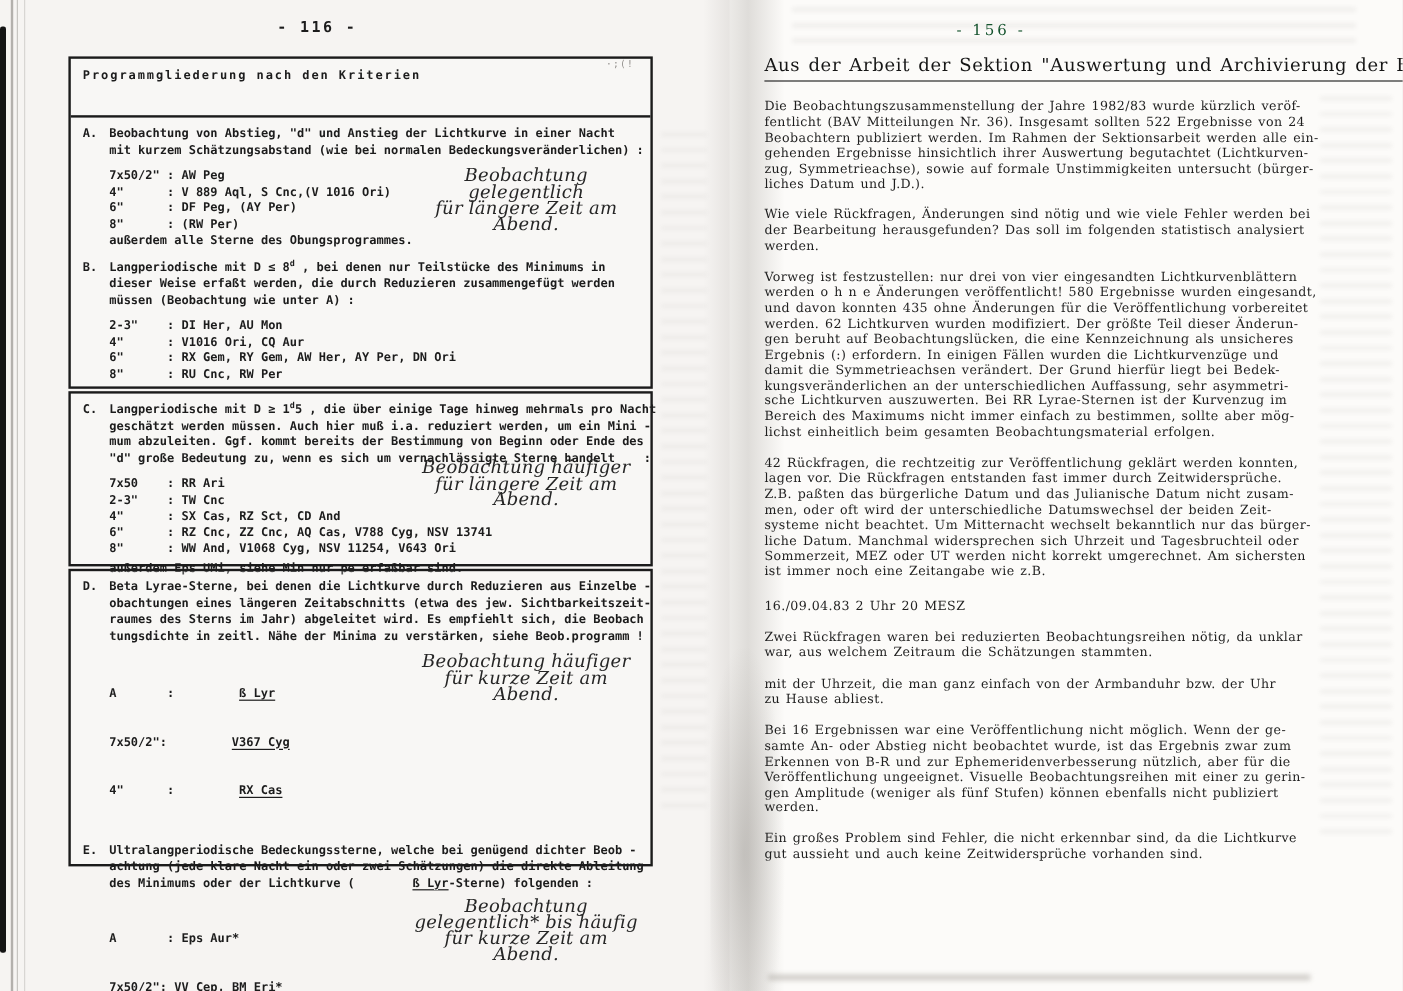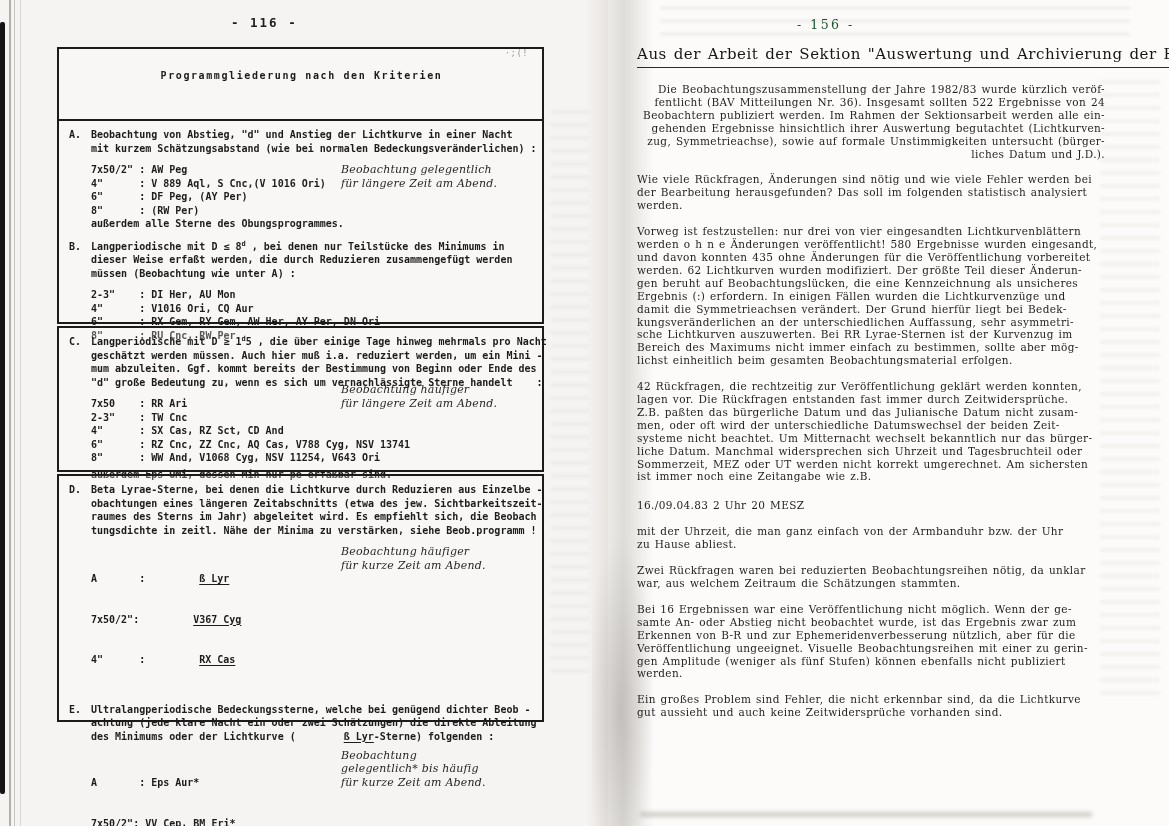--- a/index.html
+++ b/index.html
@@ -24,45 +24,45 @@
   .ghost.g-left-margin{left:551px;top:110px;width:38px;height:570px;opacity:.10;}
   .pencil-mark{position:absolute;left:505px;top:49px;font-size:8px;color:#6d6a64;letter-spacing:1px;}
   
   .pnum-left{position:absolute;left:231px;top:15px;font-size:12.5px;font-weight:bold;letter-spacing:2px;}
   .pnum-right{position:absolute;left:797px;top:17px;font-family:"DejaVu Serif",serif;font-size:12.5px;letter-spacing:2.5px;color:#14532d;}
   
   .pbox{position:absolute;left:57px;width:487px;box-sizing:border-box;border:2px solid #1b1b1b;background:rgba(255,255,255,.25);}
   #box1{top:47px;height:277px;}
   #box2{top:326px;height:146px;}
   #box3{top:474px;height:248px;}
-  .box-header{box-sizing:border-box;height:72px;border-bottom:2px solid #1b1b1b;padding:19px 8px 0 10px;text-align:center;}
+  .box-header{box-sizing:border-box;height:49px;border-bottom:2px solid #1b1b1b;padding:7px 8px 0 10px;}
   .bh1{font-size:10px;font-weight:bold;letter-spacing:1.6px;line-height:16px;white-space:pre;}
   .bh2{font-size:10px;font-weight:bold;letter-spacing:1.02px;line-height:17px;white-space:pre;}
   .cell{padding:7px 6px 0 10px;font-size:10px;font-weight:bold;line-height:13.5px;}
   .sec{position:relative;}
   .sec + .sec{margin-top:9px;}
   .row{display:flex;}
   .lab{width:22px;flex:none;}
   .txt{white-space:pre;}
   .entries{margin:8px 0 0 22px;white-space:pre;}
   .entries.tight{margin-top:6px;}
   .eline{white-space:pre;}
   .note{margin-left:22px;white-space:pre;}
   .note.sp{margin-top:3px;}
   .u{text-decoration:underline;text-underline-offset:2px;margin-left:48px;}
   sup{font-size:7px;line-height:0;vertical-align:super;}
   .annot{position:absolute;left:272px;font-family:"DejaVu Serif",serif;font-style:italic;font-weight:normal;
-         font-size:11px;line-height:13.5px;white-space:pre-line;color:#262626;letter-spacing:.2px;}
+         font-size:15px;line-height:13.5px;white-space:pre-line;color:#262626;letter-spacing:.2px;text-align:center;}
   .an-a{top:35px;} .an-c{top:48px;} .an-d{top:62px;} .an-e{top:46px;}
   
   .rcol{position:absolute;left:637px;top:44px;width:468px;font-family:"DejaVu Serif",serif;color:#1f1f1f;}
   .rhead{display:inline-block;font-size:15px;letter-spacing:.55px;word-spacing:1.5px;color:#161616;
          border-bottom:1px solid #2a2a2a;padding-bottom:4px;white-space:nowrap;}
   .rpar{font-size:10.5px;line-height:12.9px;letter-spacing:.35px;word-spacing:1.1px;white-space:pre-line;margin-top:13px;}
-  .rpar.first{margin-top:15px;text-align:right;}
+  .rpar.first{margin-top:15px;}
   .rpar.ts{margin-top:16px;}
 </style>
 </head>
 <body>
 
 <div id="scan">
 
   <div class="page-tint-left"></div>
   <div class="edge-bar"></div>
   <div class="vline v1"></div>
@@ -121,21 +121,21 @@
           <div class="txt"><span>Langperiodische mit D ≥ 1</span><sup>d</sup><span>5 , die über einige Tage hinweg mehrmals pro Nacht</span>
 <span>geschätzt werden müssen. Auch hier muß i.a. reduziert werden, um ein Mini -
 mum abzuleiten. Ggf. kommt bereits der Bestimmung von Beginn oder Ende des
 "d" große Bedeutung zu, wenn es sich um vernachlässigte Sterne handelt    :</span></div>
         </div>
         <div class="entries">7x50    : RR Ari
 2-3"    : TW Cnc
 4"      : SX Cas, RZ Sct, CD And
 6"      : RZ Cnc, ZZ Cnc, AQ Cas, V788 Cyg, NSV 13741
 8"      : WW And, V1068 Cyg, NSV 11254, V643 Ori</div>
-        <div class="note sp">außerdem Eps UMi, dessen Min nur pe erfaßbar sind.</div>
+        <div class="note sp">außerdem Eps UMi, siehe Min nur pe erfaßbar sind.</div>
         <div class="annot an-c">Beobachtung häufiger
 für längere Zeit am Abend.</div>
       </div>
     </div>
   </div>
 
   <div class="pbox" id="box3">
     <div class="cell">
       <div class="sec">
         <div class="row">
@@ -199,24 +199,24 @@
 lichst einheitlich beim gesamten Beobachtungsmaterial erfolgen.</div>
     <div class="rpar">42 Rückfragen, die rechtzeitig zur Veröffentlichung geklärt werden konnten,
 lagen vor. Die Rückfragen entstanden fast immer durch Zeitwidersprüche.
 Z.B. paßten das bürgerliche Datum und das Julianische Datum nicht zusam-
 men, oder oft wird der unterschiedliche Datumswechsel der beiden Zeit-
 systeme nicht beachtet. Um Mitternacht wechselt bekanntlich nur das bürger-
 liche Datum. Manchmal widersprechen sich Uhrzeit und Tagesbruchteil oder
 Sommerzeit, MEZ oder UT werden nicht korrekt umgerechnet. Am sichersten
 ist immer noch eine Zeitangabe wie z.B.</div>
     <div class="rpar ts">16./09.04.83  2 Uhr 20 MESZ</div>
+    <div class="rpar">Zwei Rückfragen waren bei reduzierten Beobachtungsreihen nötig, da unklar
+war, aus welchem Zeitraum die Schätzungen stammten.</div>
     <div class="rpar">mit der Uhrzeit, die man ganz einfach von der Armbanduhr bzw. der Uhr
 zu Hause abliest.</div>
-    <div class="rpar">Zwei Rückfragen waren bei reduzierten Beobachtungsreihen nötig, da unklar
-war, aus welchem Zeitraum die Schätzungen stammten.</div>
     <div class="rpar">Bei 16 Ergebnissen war eine Veröffentlichung nicht möglich. Wenn der ge-
 samte An- oder Abstieg nicht beobachtet wurde, ist das Ergebnis zwar zum
 Erkennen von B-R und zur Ephemeridenverbesserung nützlich, aber für die
 Veröffentlichung ungeeignet. Visuelle Beobachtungsreihen mit einer zu gerin-
 gen Amplitude (weniger als fünf Stufen) können ebenfalls nicht publiziert
 werden.</div>
     <div class="rpar">Ein großes Problem sind Fehler, die nicht erkennbar sind, da die Lichtkurve
 gut aussieht und auch keine Zeitwidersprüche vorhanden sind.</div>
   </div>
 

